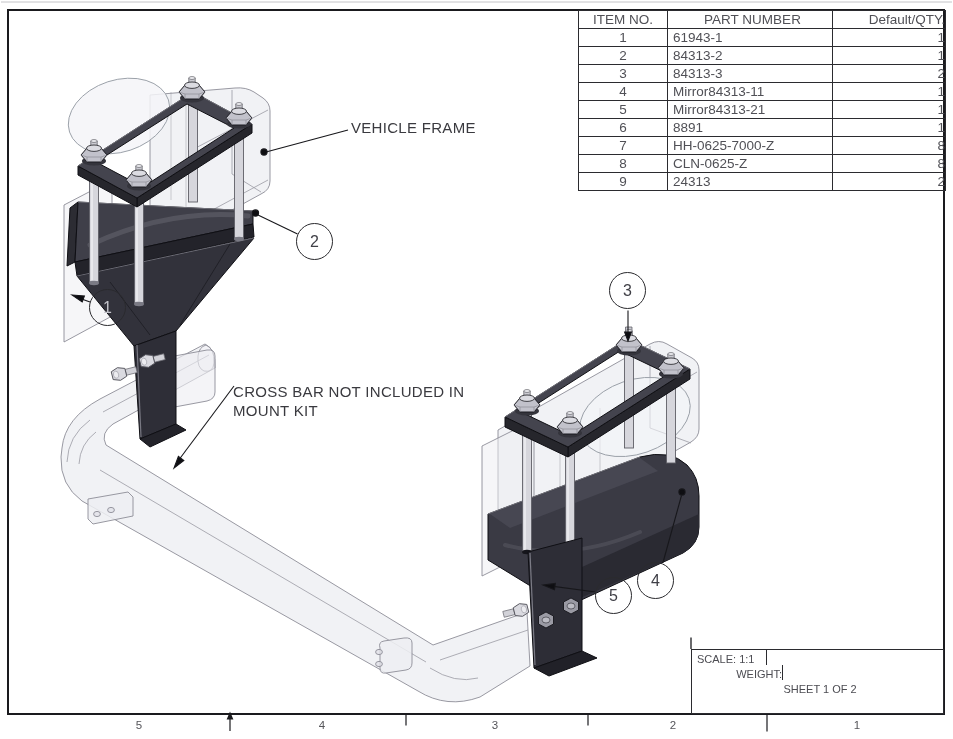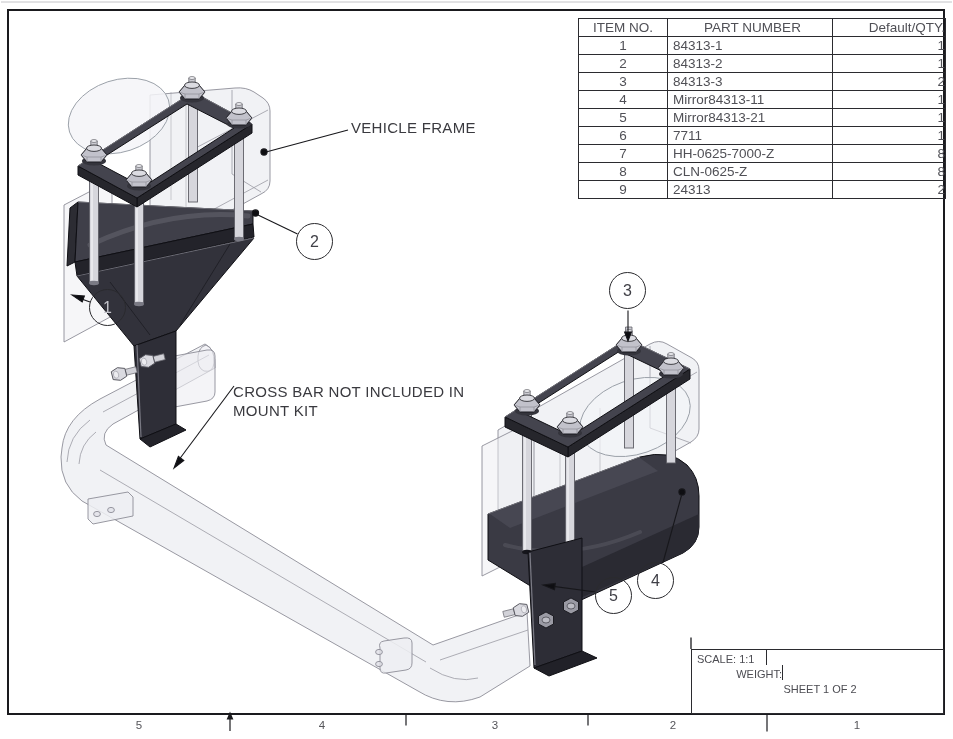--- a/index.html
+++ b/index.html
@@ -1,21 +1,21 @@
 <!DOCTYPE html>
 <html><head>
 <meta charset="utf-8">
 <style>
   html,body{margin:0;padding:0;background:#ffffff;}
   .sheet{position:relative;width:953px;height:739px;background:#ffffff;overflow:hidden;
          font-family:"Liberation Sans",sans-serif;}
   svg.art{position:absolute;left:0;top:0;z-index:1;}
 
   
-  .bom{position:absolute;left:578px;top:18px;z-index:2;border-collapse:collapse;table-layout:fixed;}
+  .bom{position:absolute;left:578px;top:10px;z-index:2;border-collapse:collapse;table-layout:fixed;}
   .bom td,.bom th{border:1.4px solid #2b2b2f;font-weight:normal;font-size:13.5px;color:#505056;
                   height:17px;line-height:17px;padding:0;white-space:nowrap;overflow:hidden;}
   .bom .c-item{width:88px;text-align:center;}
   .bom .c-part{width:159px;text-align:left;padding-left:5px;margin-top:24px;}
   .bom .c-qty{width:112px;text-align:right;}
 
   
   .tblock{position:absolute;left:691px;top:649px;width:253px;height:65px;z-index:2;
           box-sizing:border-box;border:1.6px solid #2b2b2f;background:#fff;}
   .tb-top{display:flex;height:42px;box-sizing:border-box;border-bottom:1.4px solid #2b2b2f;}
@@ -248,21 +248,21 @@
 
   <table class="bom">
     <tbody>
         <tr>
       <th class="c-item">ITEM NO.</th>
       <th class="c-part" style="text-align:center">PART NUMBER</th>
       <th class="c-qty">Default/QTY.</th>
     </tr>
     <tr>
       <td class="c-item">1</td>
-      <td class="c-part">84313-1</td>
+      <td class="c-part">61943-1</td>
       <td class="c-qty">1</td>
     </tr>
     <tr>
       <td class="c-item">2</td>
       <td class="c-part">84313-2</td>
       <td class="c-qty">1</td>
     </tr>
     <tr>
       <td class="c-item">3</td>
       <td class="c-part">84313-3</td>
@@ -273,21 +273,21 @@
       <td class="c-part">Mirror84313-11</td>
       <td class="c-qty">1</td>
     </tr>
     <tr>
       <td class="c-item">5</td>
       <td class="c-part">Mirror84313-21</td>
       <td class="c-qty">1</td>
     </tr>
     <tr>
       <td class="c-item">6</td>
-      <td class="c-part">7711</td>
+      <td class="c-part">8891</td>
       <td class="c-qty">1</td>
     </tr>
     <tr>
       <td class="c-item">7</td>
       <td class="c-part">HH-0625-7000-Z</td>
       <td class="c-qty">8</td>
     </tr>
     <tr>
       <td class="c-item">8</td>
       <td class="c-part">CLN-0625-Z</td>

